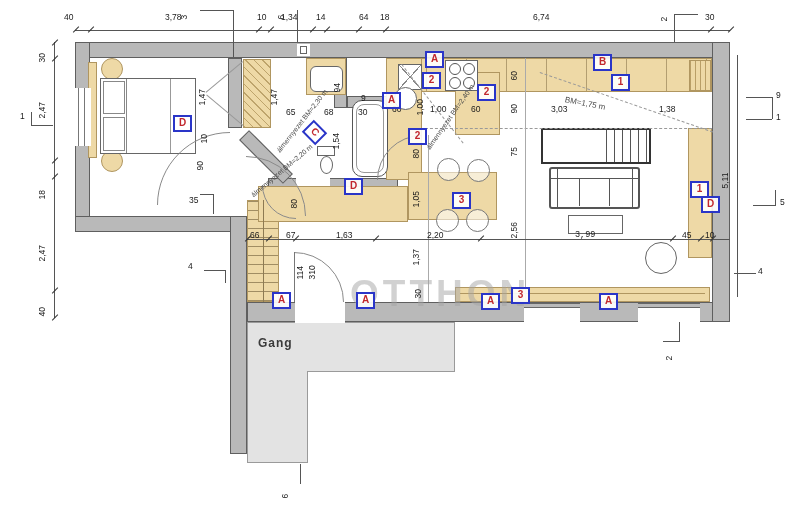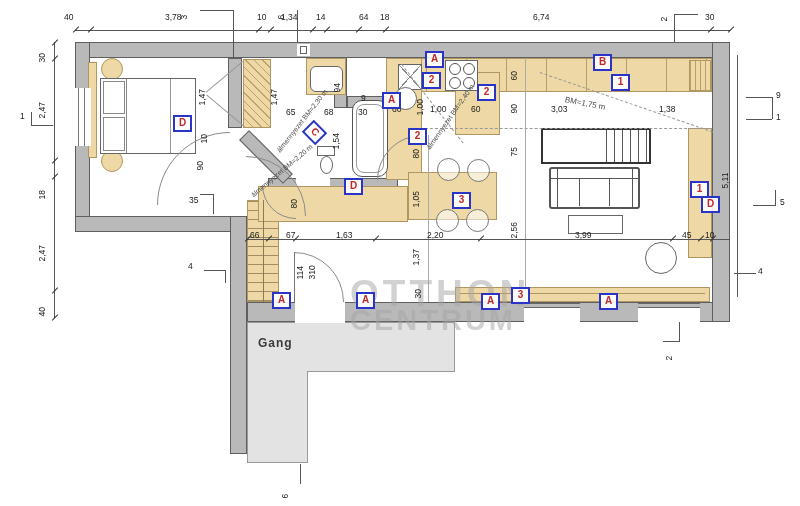--- a/index.html
+++ b/index.html
@@ -241,36 +241,35 @@
   <span class="dim" style="left:659px;top:105px;">1,38</span>
   <span class="dim dimv" style="left:518px;top:148px;">75</span>
   <span class="dim dimv" style="left:420px;top:150px;">80</span>
   <span class="dim dimv" style="left:420px;top:199px;">1,05</span>
   <span class="dim dimv" style="left:518px;top:230px;">2,56</span>
 
   <span class="dim" style="left:250px;top:231px;">66</span>
   <span class="dim" style="left:286px;top:231px;">67</span>
   <span class="dim" style="left:336px;top:231px;">1,63</span>
   <span class="dim" style="left:427px;top:231px;">2,20</span>
-  <span class="dim" style="left:575px;top:231px;">3,99</span>
+  <span class="dim" style="left:575px;top:231px;font-family:Liberation Mono, monospace;">3,99</span>
   <span class="dim" style="left:682px;top:231px;">45</span>
   <span class="dim" style="left:705px;top:231px;">10</span>
 
   <span class="dim dimv" style="left:304px;top:271px;">114</span>
   <span class="dim dimv" style="left:316px;top:271px;">310</span>
   <span class="dim dimv" style="left:420px;top:257px;">1,37</span>
   <span class="dim dimv" style="left:422px;top:290px;">30</span>
 
   <span class="diag" style="left:278px;top:148px;transform:rotate(-52deg);">álmennyezet BM=2,30 m</span>
   <span class="diag" style="left:252px;top:192px;transform:rotate(-40deg);">álmennyezet BM=2,20 m</span>
   <span class="diag" style="left:428px;top:145px;transform:rotate(-55deg);">álmennyezet BM=2,40 m</span>
   <span class="diag" style="left:565px;top:95px;transform:rotate(11deg);font-size:8px;">BM=1,75 m</span>
 
   <div class="wm" style="left:350px;top:275px;font-size:37px;letter-spacing:4px;">OTTHON</div>
-  <div class="wm" style="left:350px;top:306px;font-size:29px;letter-spacing:3px;">CENTRUM</div>
 
   <div class="marker" style="left:173px;top:115px;">D</div>
   <div class="marker" style="left:305px;top:124px;transform:rotate(45deg);">C</div>
   <div class="marker" style="left:344px;top:178px;">D</div>
   <div class="marker" style="left:382px;top:92px;">A</div>
   <div class="marker" style="left:425px;top:51px;">A</div>
   <div class="marker" style="left:422px;top:72px;">2</div>
   <div class="marker" style="left:477px;top:84px;">2</div>
   <div class="marker" style="left:408px;top:128px;">2</div>
   <div class="marker" style="left:593px;top:54px;">B</div>

